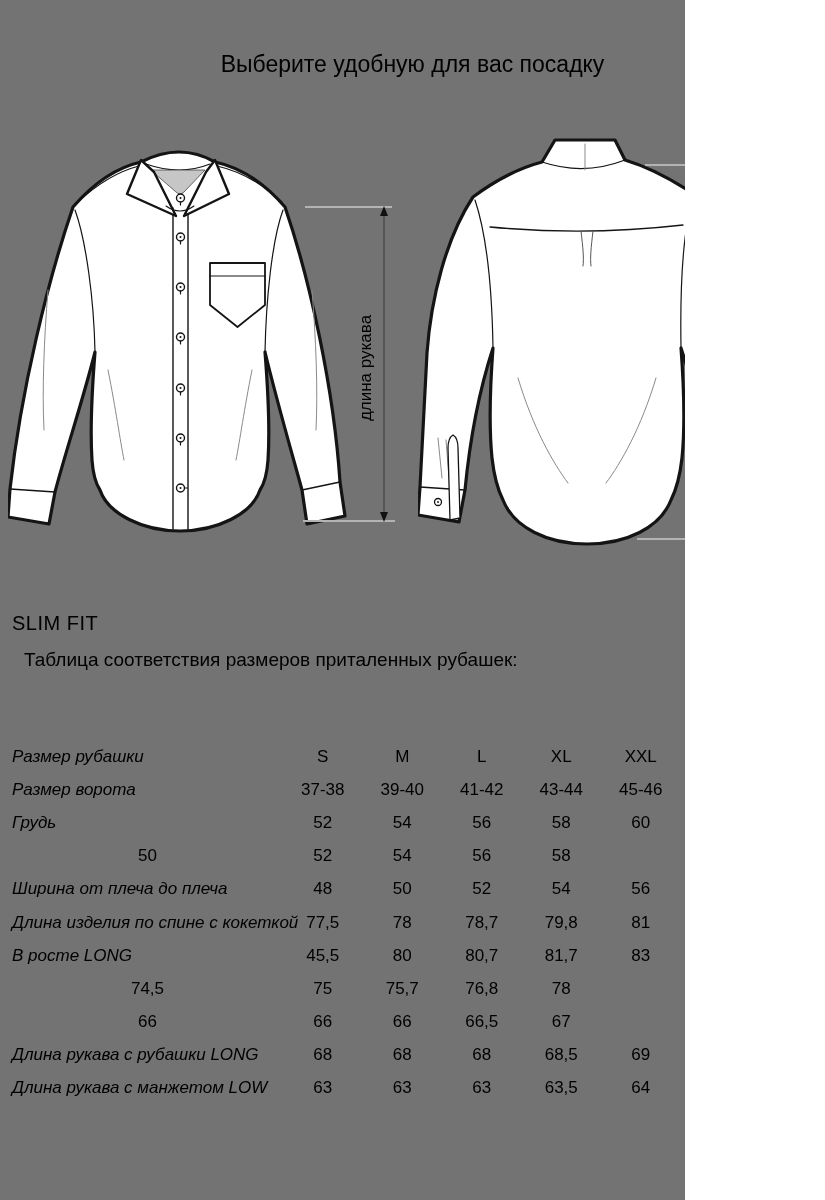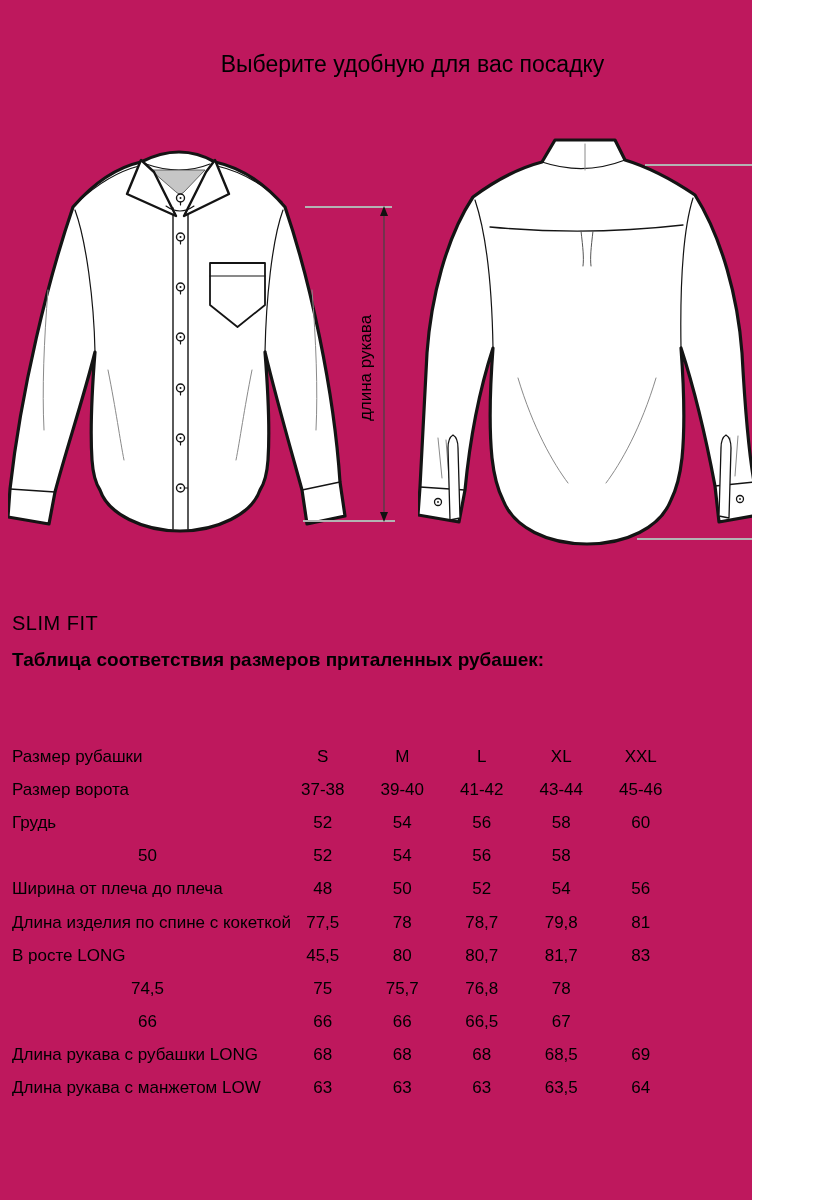--- a/index.html
+++ b/index.html
@@ -1,30 +1,30 @@
 <!DOCTYPE html>
 <html><head>
 <meta charset="utf-8">
 <style>
   html,body{margin:0;padding:0;background:#fff;}
-  .canvas{position:relative;width:752px;height:1200px;background:#be185d;overflow:hidden;
+  .canvas{position:relative;width:685px;height:1200px;background:#737373;overflow:hidden;
           font-family:"Liberation Sans",sans-serif;color:#000;}
   .page-title{position:absolute;top:51px;left:0;width:825px;margin:0;text-align:center;
               font-size:23px;font-weight:400;line-height:27px;}
   .figure{position:absolute;top:0;left:0;width:825px;height:600px;}
   .figure svg{position:absolute;}
   .dim-label{position:absolute;font-size:17px;white-space:nowrap;
              transform:translate(-50%,-50%) rotate(-90deg);}
   .section-heading{position:absolute;left:12px;top:612px;margin:0;font-size:20px;
                    font-weight:400;letter-spacing:.5px;}
-  .table-subtitle{position:absolute;left:12px;top:649px;margin:0;font-size:19px;font-weight:700;}
+  .table-subtitle{position:absolute;left:24px;top:649px;margin:0;font-size:19px;font-weight:400;}
   .size-table{position:absolute;left:12px;top:740px;width:680px;}
   .trow{display:grid;grid-template-columns:271px repeat(5,79.5px);align-items:center;
         height:33.2px;font-size:17px;}
-  .trow .lbl{text-align:left;white-space:nowrap;}
+  .trow .lbl{text-align:left;white-space:nowrap;font-style:italic;}
   .trow .val{text-align:center;white-space:nowrap;}
 </style>
 </head>
 <body>
 
 <div class="canvas">
 
   <h1 class="page-title">Выберите удобную для вас посадку</h1>
 
   <div class="figure">

